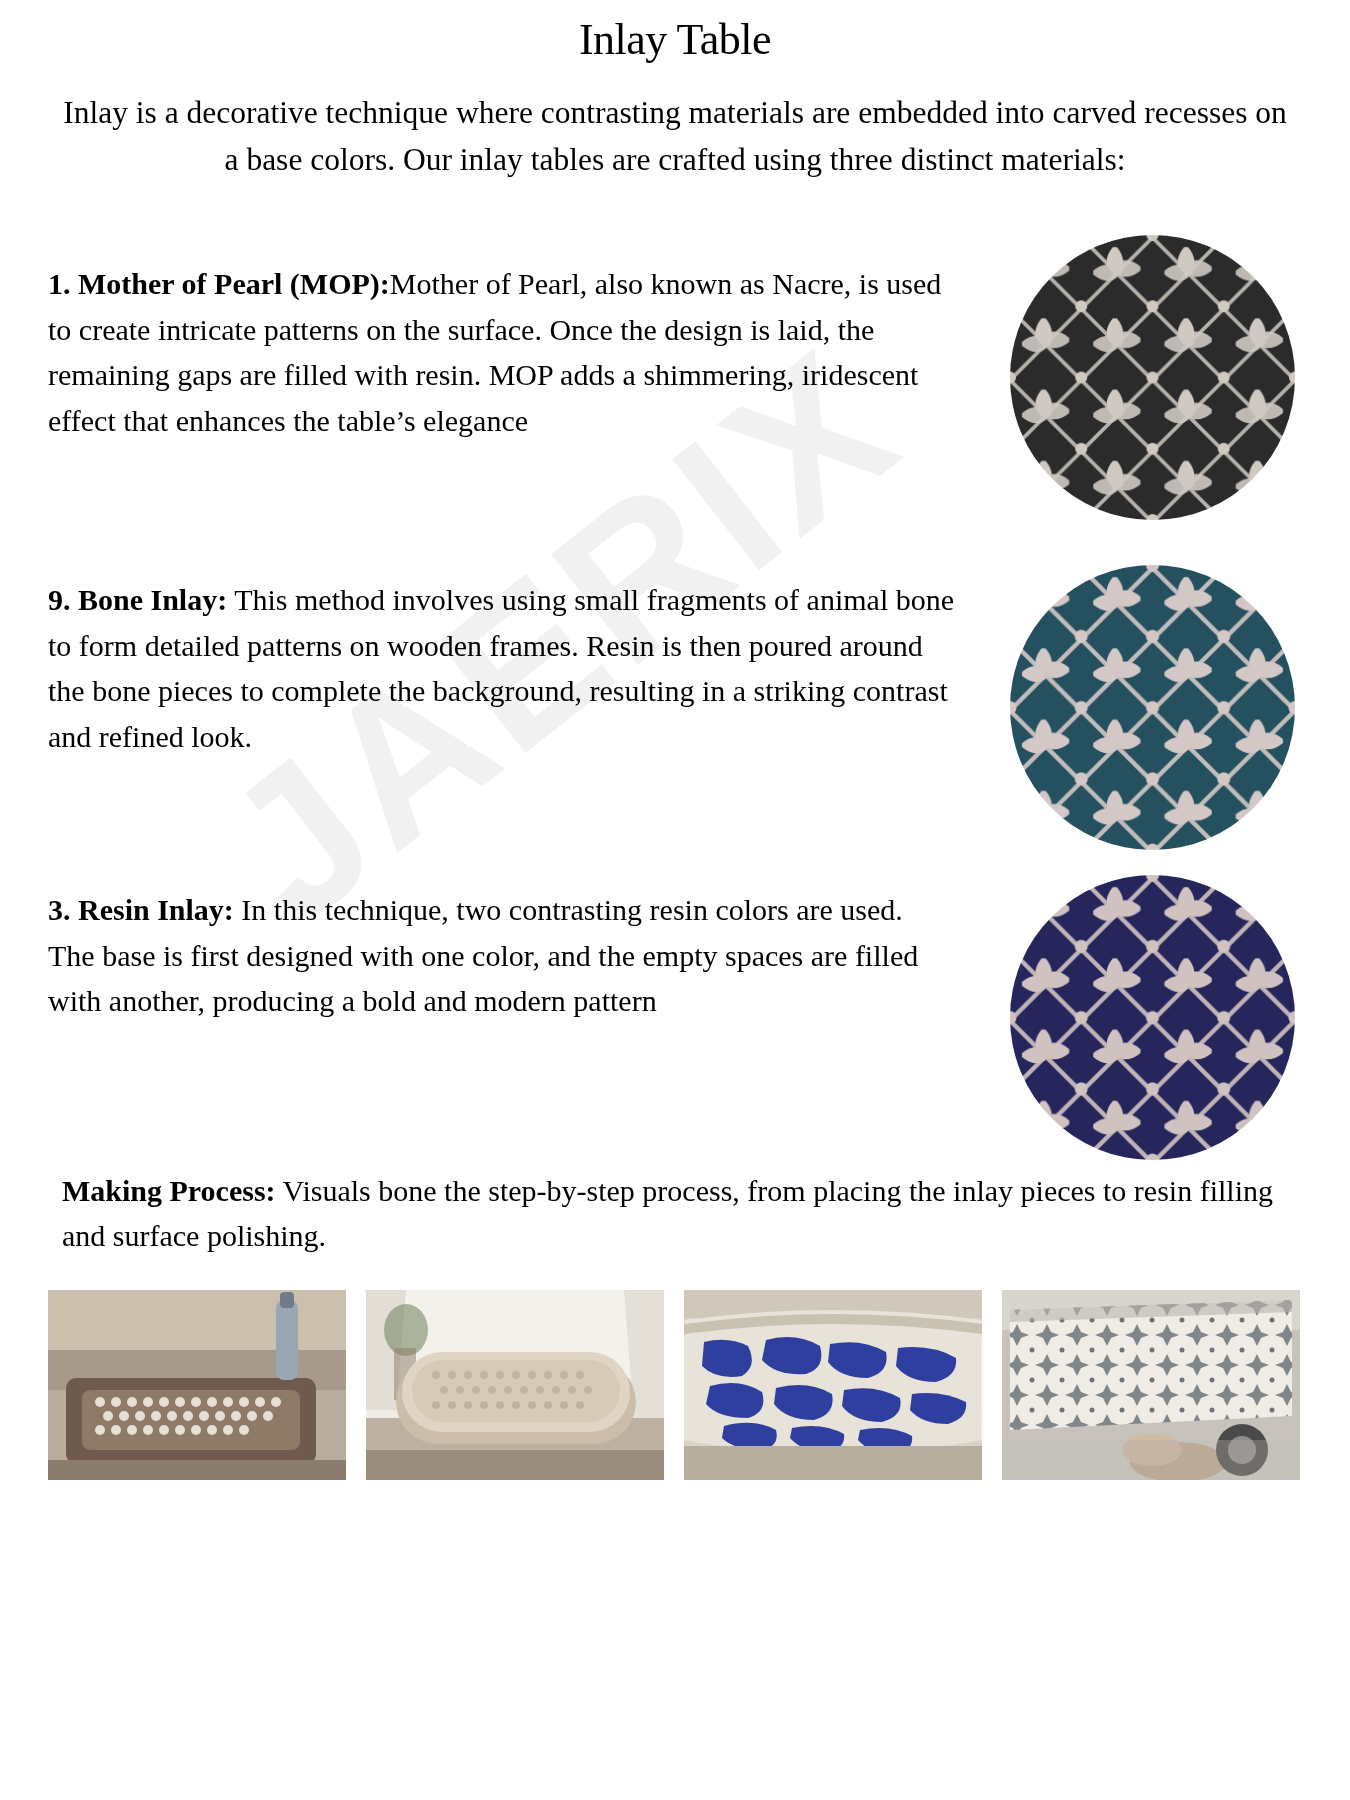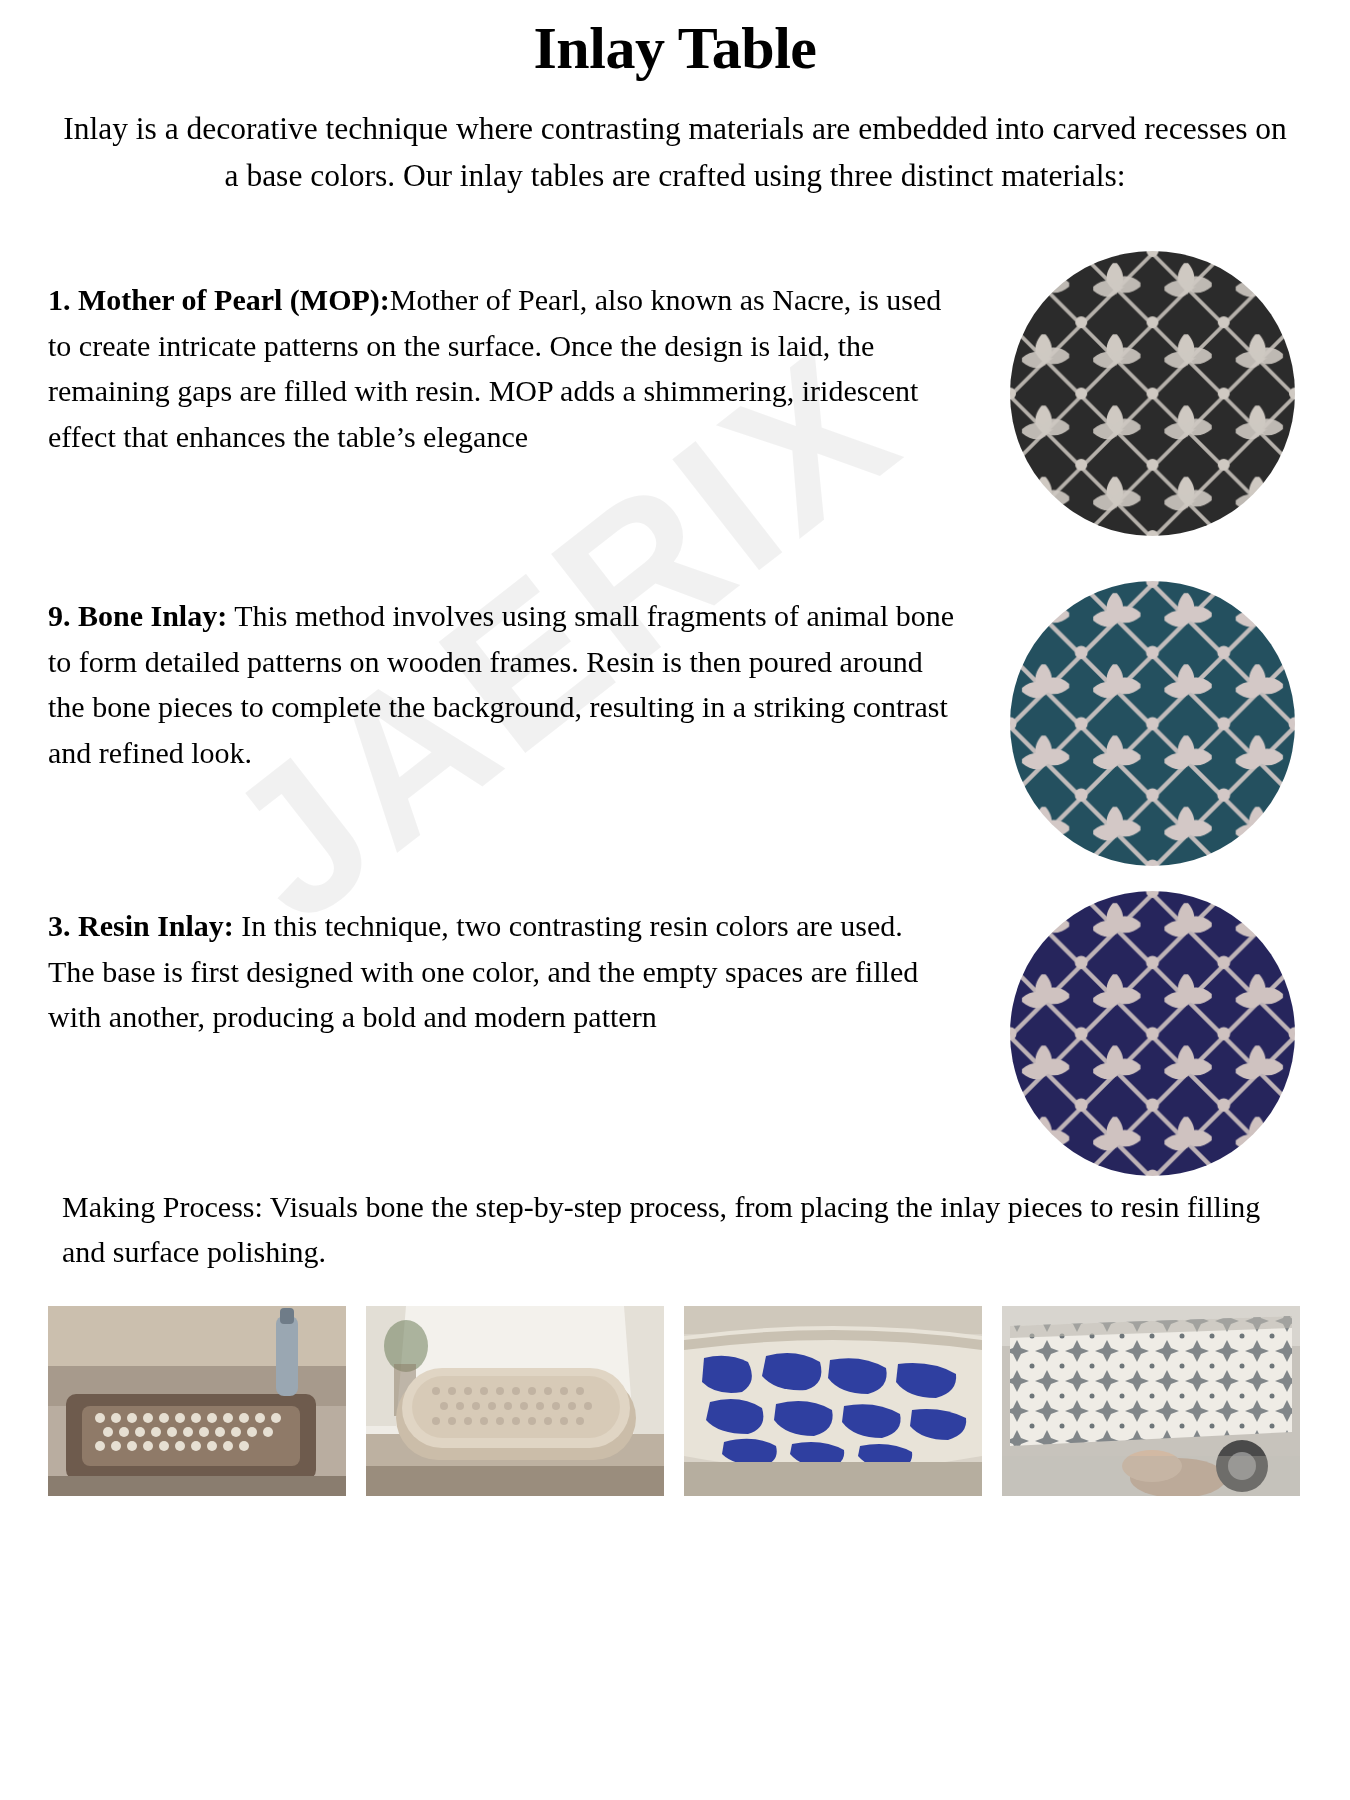--- a/index.html
+++ b/index.html
@@ -44,22 +44,22 @@
 
   
   .page {
     position: relative;
     z-index: 2;
     padding: 0;
   }
 
   .title {
     text-align: center;
-    font-size: 60px;
-    font-weight: 700;
+    font-size: 44px;
+    font-weight: 400;
     line-height: 1.0;
     margin: 18px 0 0 0;
     letter-spacing: -0.5px;
   }
 
   .intro {
     margin: 28px auto 0 auto;
     width: 1230px;
     text-align: center;
     font-size: 31.5px;
@@ -115,21 +115,21 @@
   .sec2 .swatch-cell { padding-top: 0px; }
   .sec3 .swatch-cell { padding-top: 0px; }
 
   .process {
     margin-top: 28px;
     padding: 0 60px 0 62px;
     font-size: 30px;
     line-height: 1.5;
     text-align: left;
   }
-  .process b { font-weight: 400; }
+  .process b { font-weight: 700; }
 
   .photos {
     margin-top: 32px;
     padding: 0 48px;
     display: flex;
     gap: 20px;
   }
   .photo {
     width: 298px;
     height: 190px;

